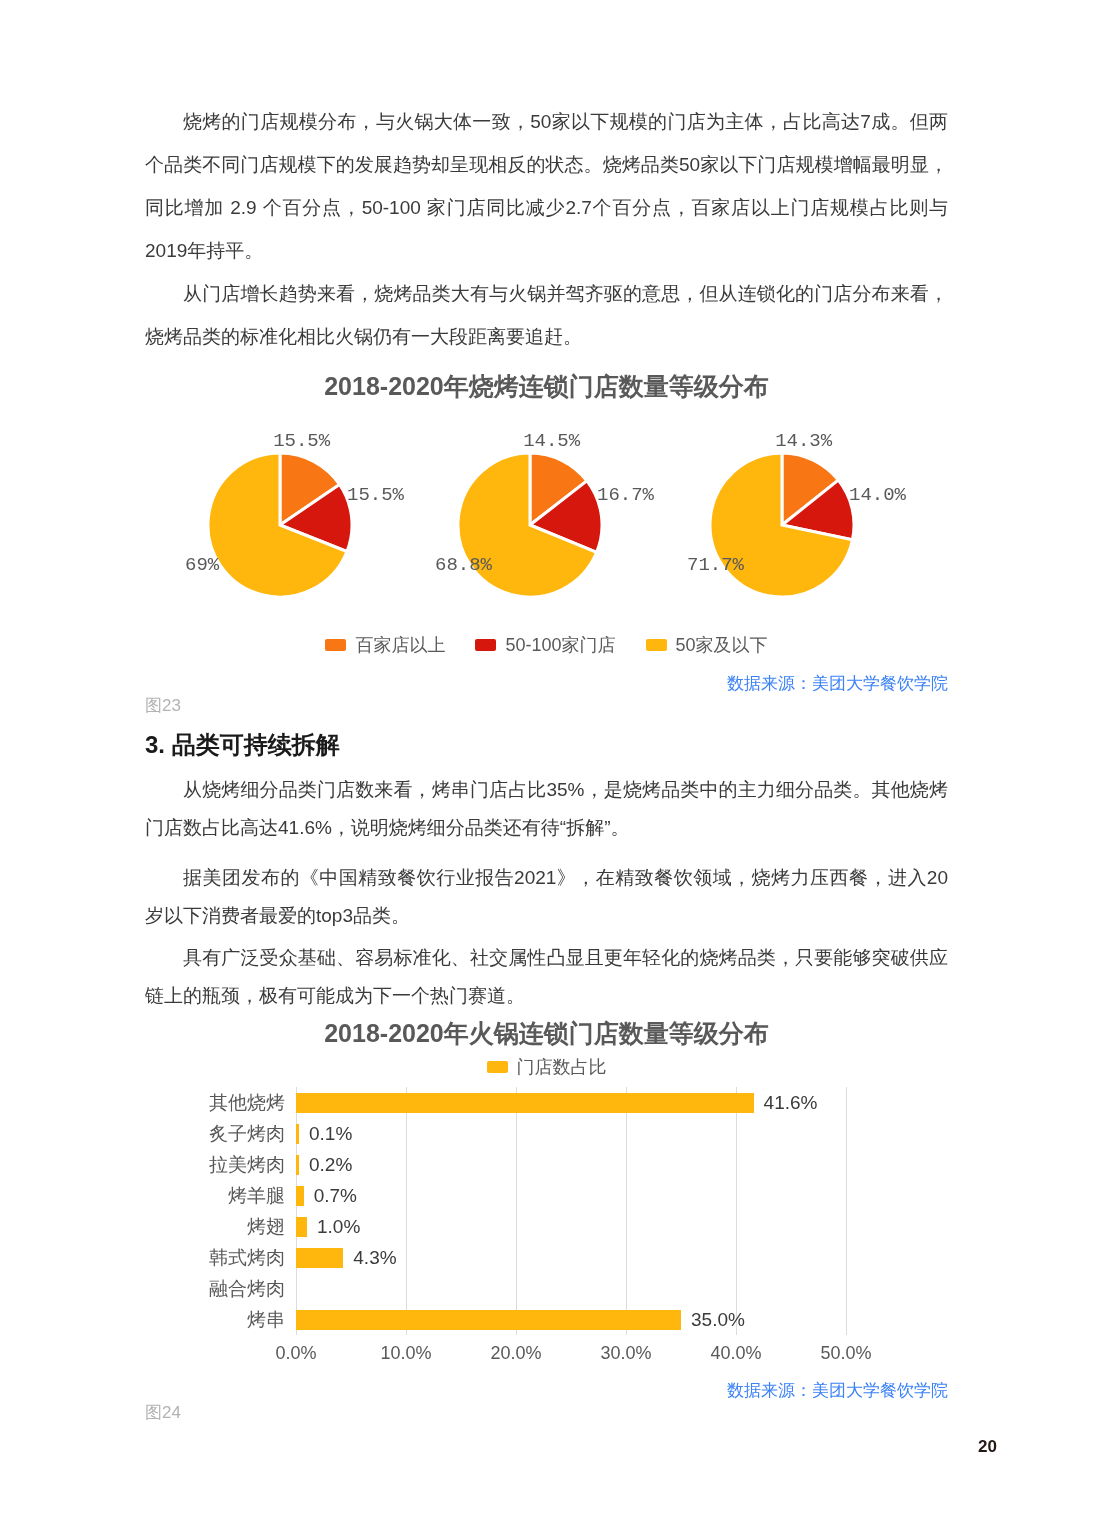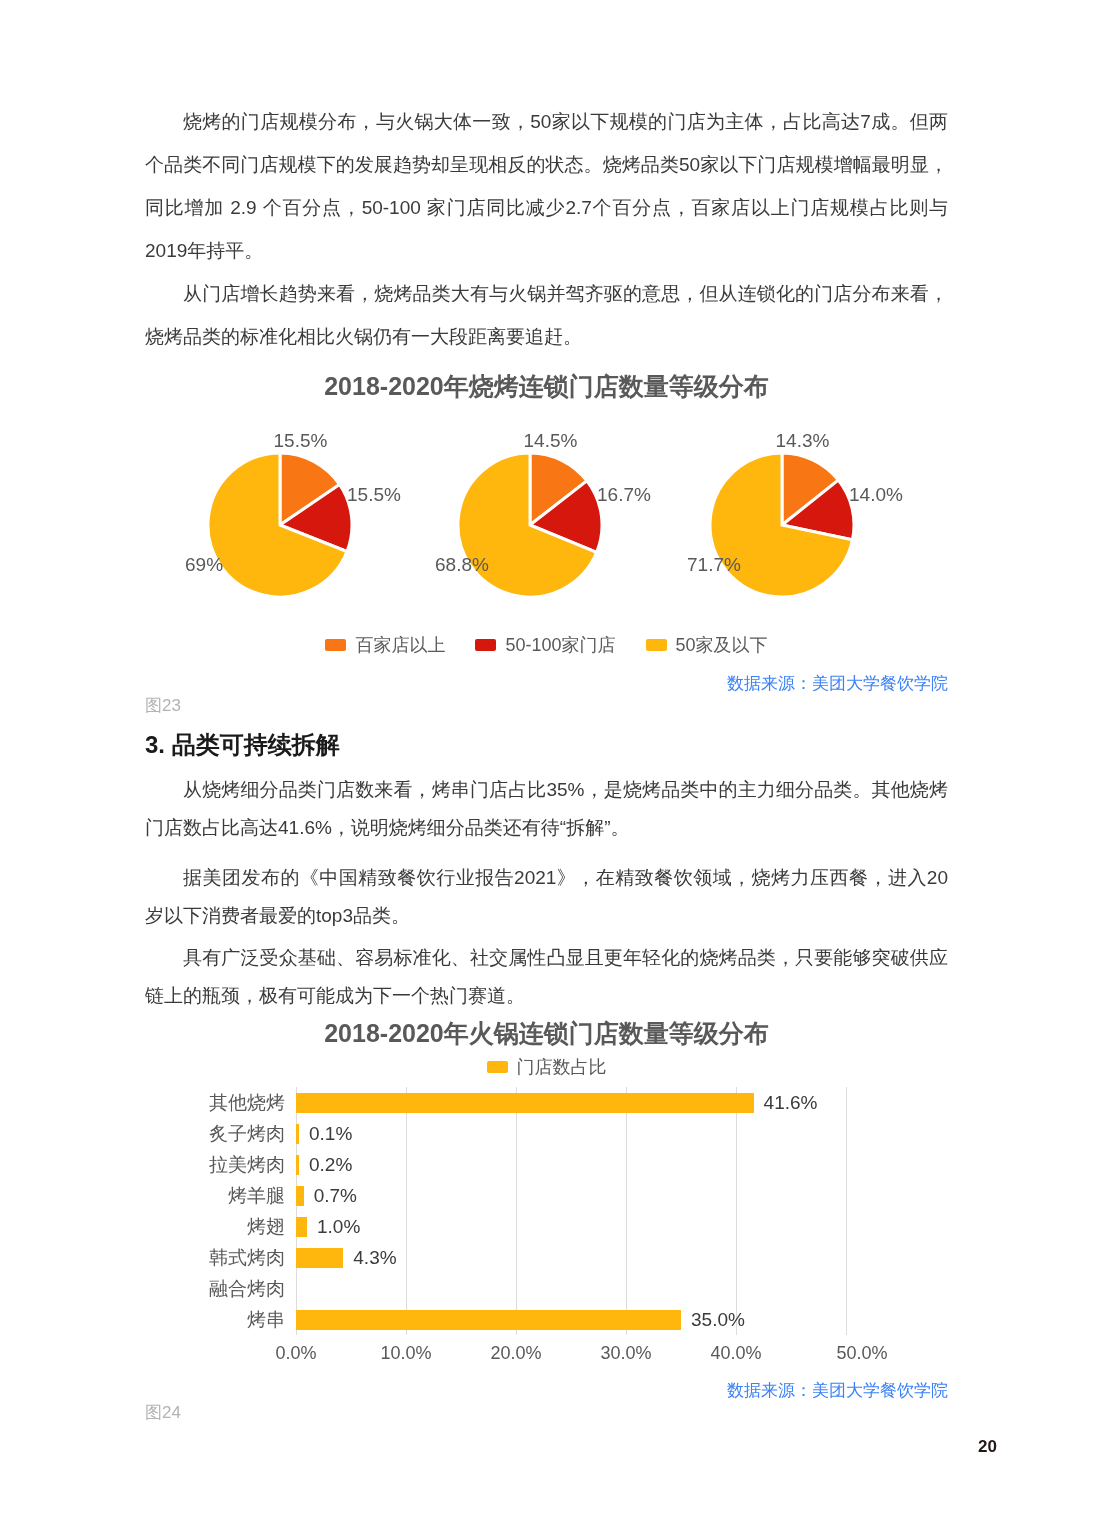--- a/index.html
+++ b/index.html
@@ -8,21 +8,21 @@
     font-family:"Liberation Sans","DejaVu Sans",sans-serif;color:#3a3a3a;
   }
   .content{padding:100px 69px 0 145px;width:803px;}
   p.body-text{font-size:19px;line-height:43px;text-align:justify;text-indent:2em;margin:0;color:#3a3a3a;}
   p.sec-text{font-size:19px;line-height:38px;text-align:justify;text-indent:2em;margin:12px 0 0 0;color:#3a3a3a;}
   p.sec-text.tight{margin-top:4px;}
   .chart-title{font-size:25px;font-weight:bold;color:#595959;text-align:center;margin:10px 0 0 0;line-height:36px;}
   .chart-title.second{margin-top:0;}
   
   .pies-row{position:relative;height:185px;margin-top:20px;}
-  .pie-block{position:absolute;top:0;width:250px;height:185px;}
+  .pie-block{position:absolute;top:0;width:250px;height:185px;font-family:Liberation Mono, monospace;}
   .pie-block .pie-svg-holder{position:absolute;left:50px;top:26px;width:150px;height:150px;}
   .pie-lbl{position:absolute;font-size:19px;color:#595959;white-space:nowrap;}
   .pie-lbl.top{top:6px;left:50%;transform:translateX(-12%);}
   .pie-lbl.right{top:60px;left:192px;}
   .pie-lbl.left{top:130px;left:30px;}
   
   .legend{display:flex;justify-content:center;align-items:flex-start;gap:30px;margin-top:24px;}
   .legend.second{margin-top:4px;gap:0;}
   .legend-item{display:flex;align-items:center;font-size:18px;color:#595959;}
   .swatch{display:inline-block;width:21px;height:12px;border-radius:2px;margin-right:9px;}
@@ -167,21 +167,21 @@
           <div class="bar" style="width: 385px; background: rgb(255, 182, 13);"></div>
           <span class="bar-val">35.0%</span>
         </div>
       </div>
     <div class="xaxis" id="xaxis">
         <span class="x-tick" style="left: 151px;">0.0%</span>
         <span class="x-tick" style="left: 261px;">10.0%</span>
         <span class="x-tick" style="left: 371px;">20.0%</span>
         <span class="x-tick" style="left: 481px;">30.0%</span>
         <span class="x-tick" style="left: 591px;">40.0%</span>
-        <span class="x-tick" style="left: 701px; margin-left: 16px;">50.0%</span>
+        <span class="x-tick" style="left: 701px;">50.0%</span>
       </div>
   </div>
 
   <div class="source-line" style="margin-top:8px;">数据来源：美团大学餐饮学院</div>
   <div class="fig-caption">图24</div>
 
 </div>
 
 <div class="page-number">20</div>
 

